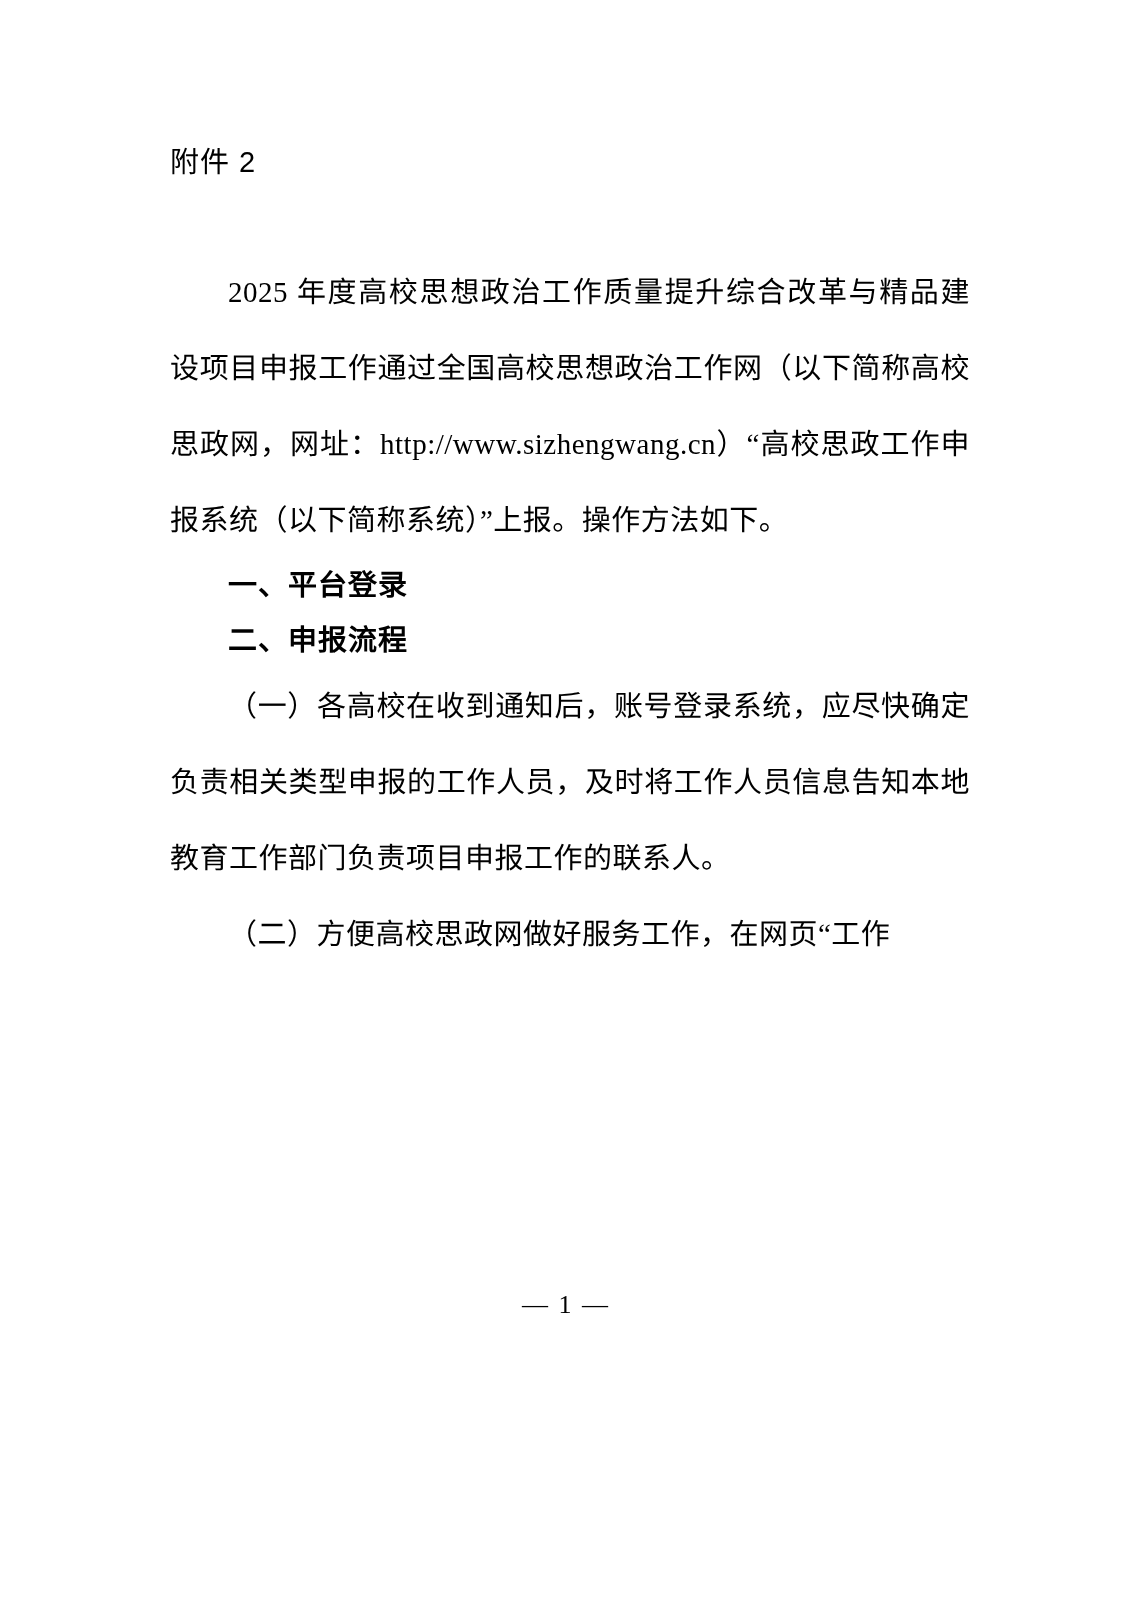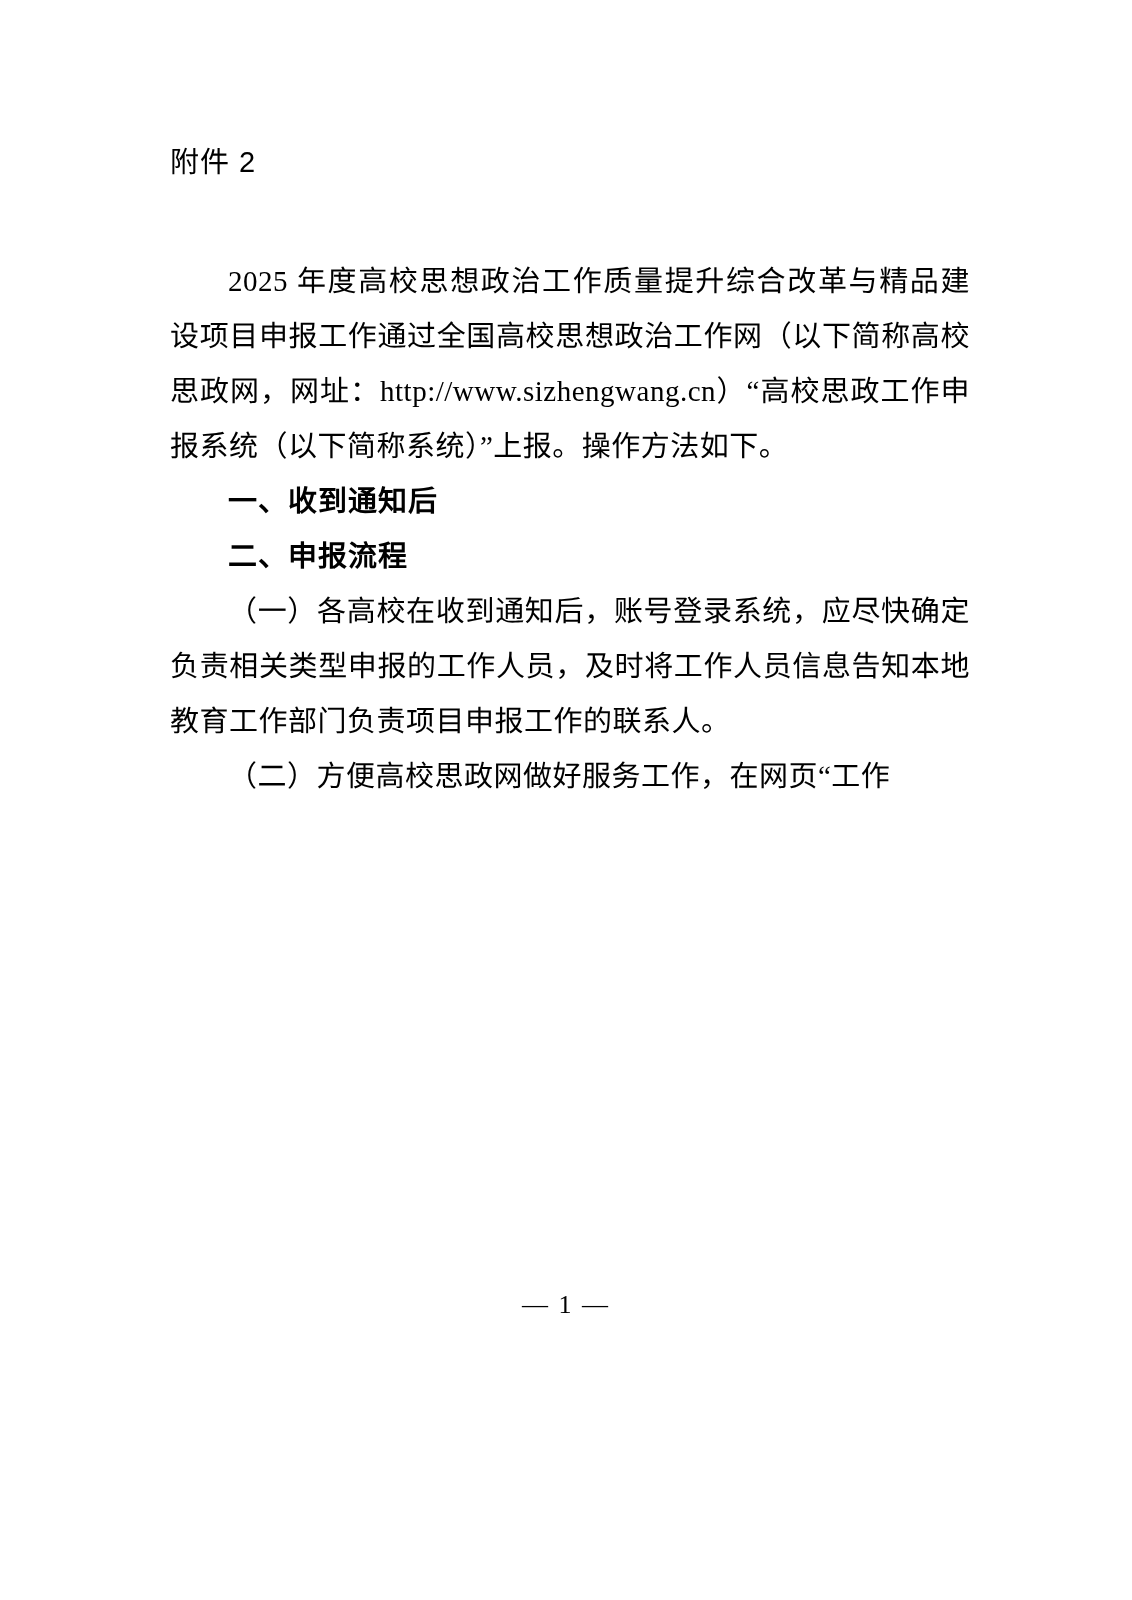--- a/index.html
+++ b/index.html
@@ -29,21 +29,21 @@
     font-size: 43px;
     line-height: 62px;
     text-align: center;
     margin: 66px 0 0 0;
     letter-spacing: 1px;
     white-space: nowrap;
   }
   .body-para {
     font-family: "Liberation Serif", serif;
     font-size: 29px;
-    line-height: 55px;
+    line-height: 76px;
     text-align: justify;
     text-justify: inter-character;
     text-indent: 2em;
     margin: 0;
     letter-spacing: 0.5px;
   }
   .first-para {
     margin-top: 72px;
   }
   .section-heading {
@@ -70,21 +70,21 @@
 </head>
 <body>
 
 <div class="page">
 
   <div class="attachment-label">附件 2</div>
 
 
   <p class="body-para first-para">2025 年度高校思想政治工作质量提升综合改革与精品建设项目申报工作通过全国高校思想政治工作网（以下简称高校思政网，网址：http://www.sizhengwang.cn）“高校思政工作申报系统（以下简称系统）”上报。操作方法如下。</p>
 
-  <h2 class="section-heading">一、收到通知后</h2>
+  <h2 class="section-heading">一、平台登录</h2>
 
 
 
   <h2 class="section-heading">二、申报流程</h2>
 
   <p class="body-para">（一）各高校在收到通知后，账号登录系统，应尽快确定负责相关类型申报的工作人员，及时将工作人员信息告知本地教育工作部门负责项目申报工作的联系人。</p>
 
 
   <p class="body-para">（二）方便高校思政网做好服务工作，在网页“工作</p>
 

